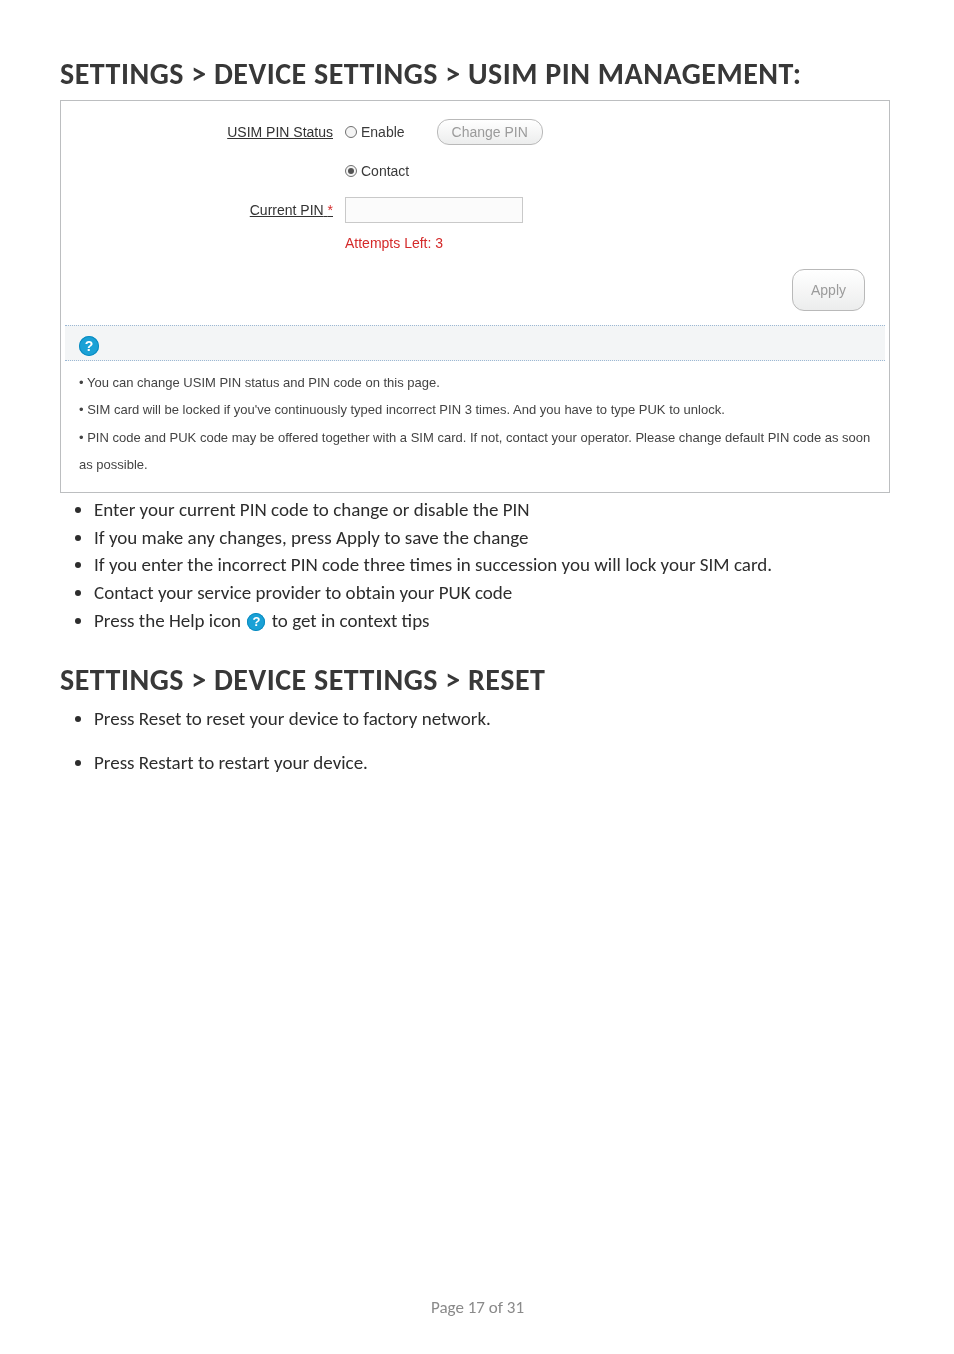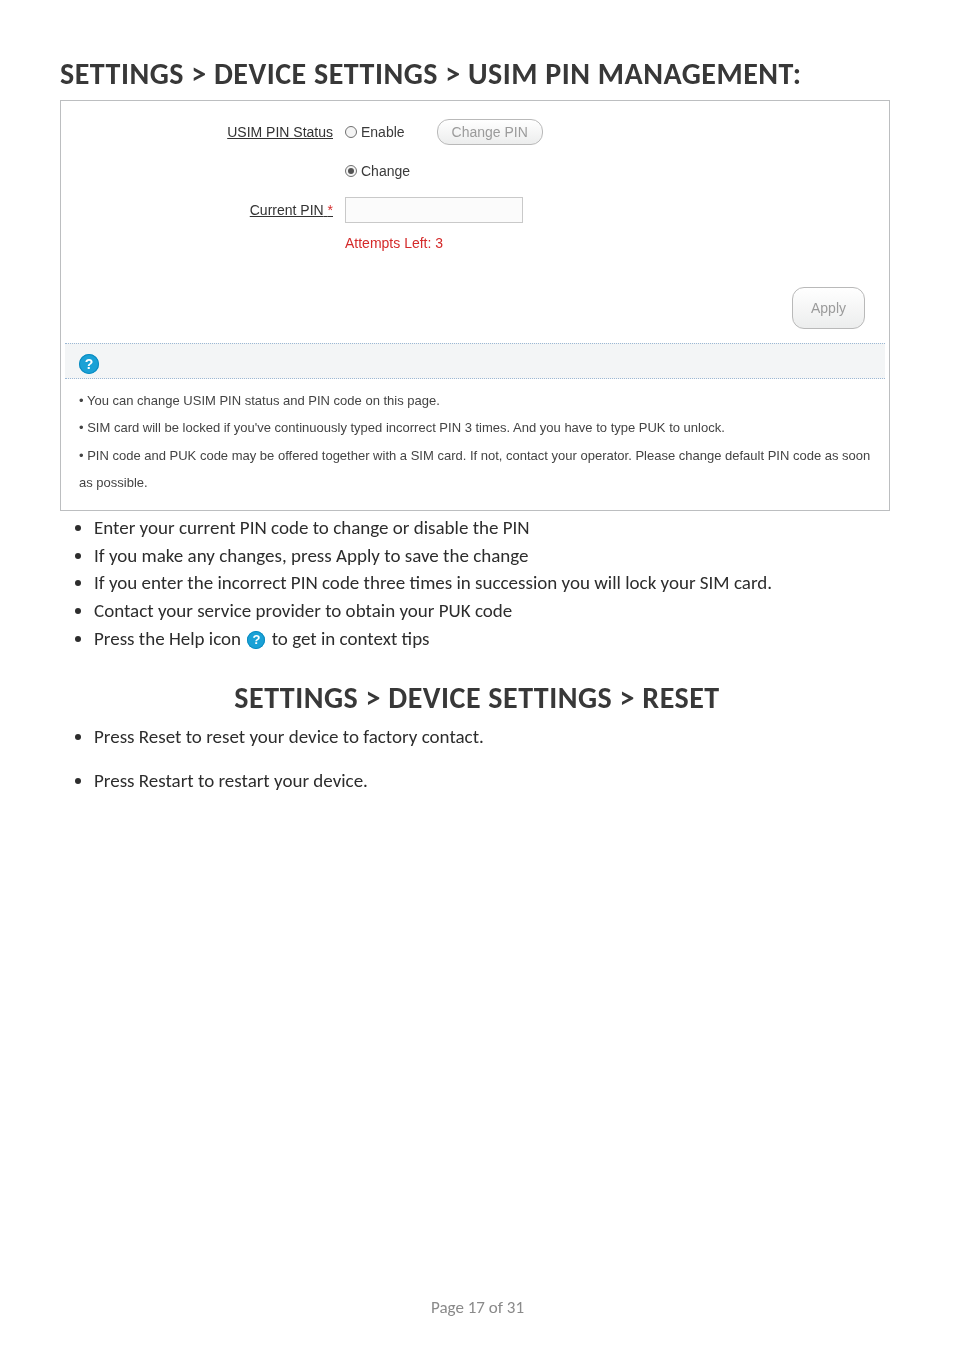--- a/index.html
+++ b/index.html
@@ -102,21 +102,21 @@
     width: 176px;
     height: 24px;
     border: 1px solid #c9c9c9;
     background: #fbfbfb;
   }
   .attempts {
     color: #d42a2a;
     font-size: 14px;
     margin-left: 274px;
     margin-top: -6px;
-    margin-bottom: 36px;
+    margin-bottom: 18px;
   }
   .apply-row {
     text-align: right;
     padding-right: 14px;
     padding-bottom: 10px;
   }
   .help-strip {
     background: #f3f5f6;
     padding: 10px 14px 4px 14px;
     margin: 0 4px;
@@ -192,21 +192,21 @@
           <span style="width:26px"></span>
           <span class="ui-btn">Change PIN</span>
         </div>
       </div>
 
       <div class="form-row">
         <div class="form-label"></div>
         <div class="form-ctrl">
           <span class="radio-look">
             <span class="radio-dot selected"></span>
-            <span>Change</span>
+            <span>Contact</span>
           </span>
         </div>
       </div>
 
       <div class="form-row">
         <div class="form-label">
           <span>Current PIN</span> <span class="req-star">*</span>
         </div>
         <div class="form-ctrl">
           <div class="text-input"></div>
@@ -236,23 +236,23 @@
     <li>If you make any changes, press Apply to save the change</li>
     <li>If you enter the incorrect PIN code three times in succession you will lock your SIM card.</li>
     <li>Contact your service provider to obtain your PUK code</li>
     <li>
       <span>Press the Help icon </span>
       <span class="help-circle inline">?</span>
       <span> to get in context tips</span>
     </li>
   </ul>
 
-  <h1 class="section-heading" style="margin-top:18px;text-align:center;">SETTINGS &gt; DEVICE SETTINGS &gt; RESET</h1>
+  <h1 class="section-heading" style="margin-top:18px;">SETTINGS &gt; DEVICE SETTINGS &gt; RESET</h1>
   <ul class="doc-list" style="margin-bottom:18px;">
-    <li>Press Reset to reset your device to factory contact.</li>
+    <li>Press Reset to reset your device to factory network.</li>
   </ul>
 
   <ul class="doc-list">
     <li>Press Restart to restart your device.</li>
   </ul>
 
   <div class="footer-pg">Page 17 of 31</div>
 </div>
 
 </body></html>

